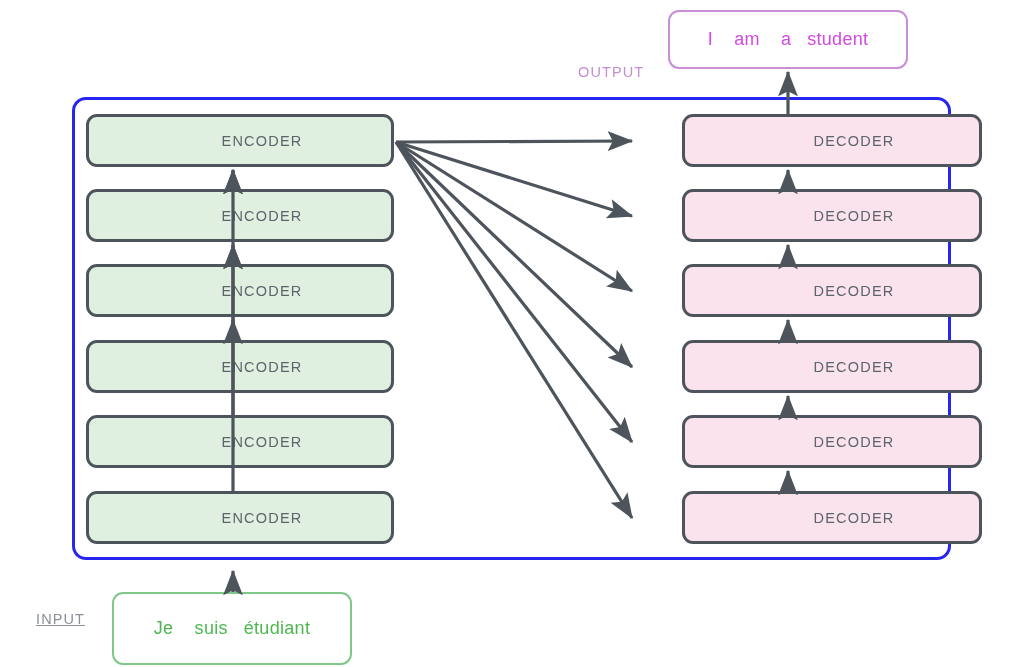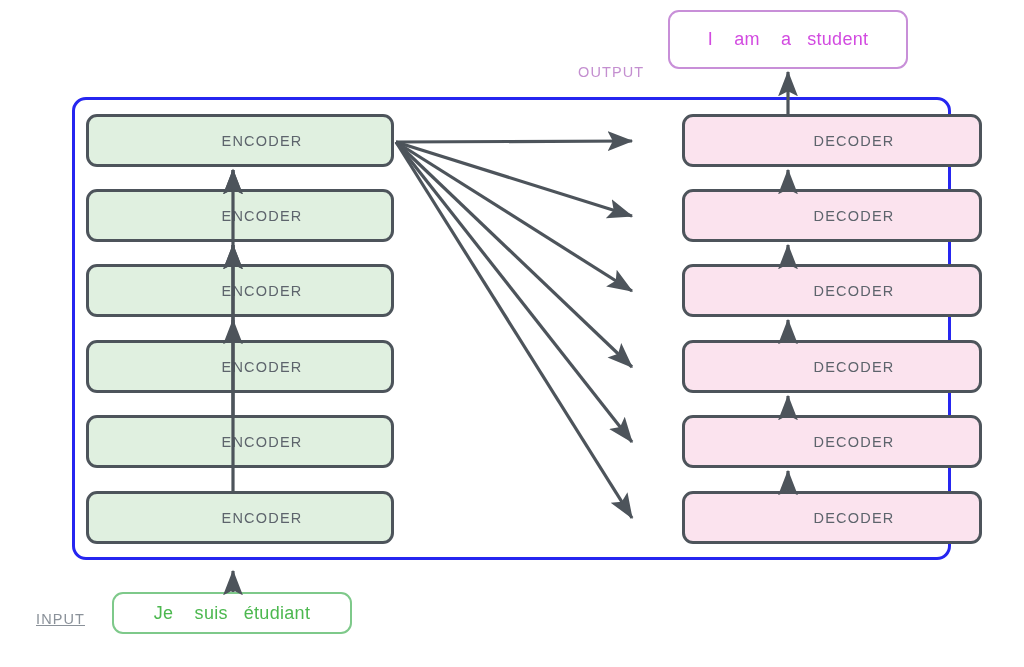--- a/index.html
+++ b/index.html
@@ -88,21 +88,21 @@
     letter-spacing: 1.1px;
     color: #c48fd0;
     white-space: nowrap;
     margin-top: 36px;
   }
   #input-box {
     position: absolute;
     left: 112px;
     top: 592px;
     width: 240px;
-    height: 42px;
+    height: 73px;
     border: 2.5px solid #7ec98a;
     border-radius: 11px;
     box-sizing: border-box;
     display: flex;
     align-items: center;
     justify-content: center;
     background: #ffffff;
   }
   #input-text {
     font-size: 18px;

